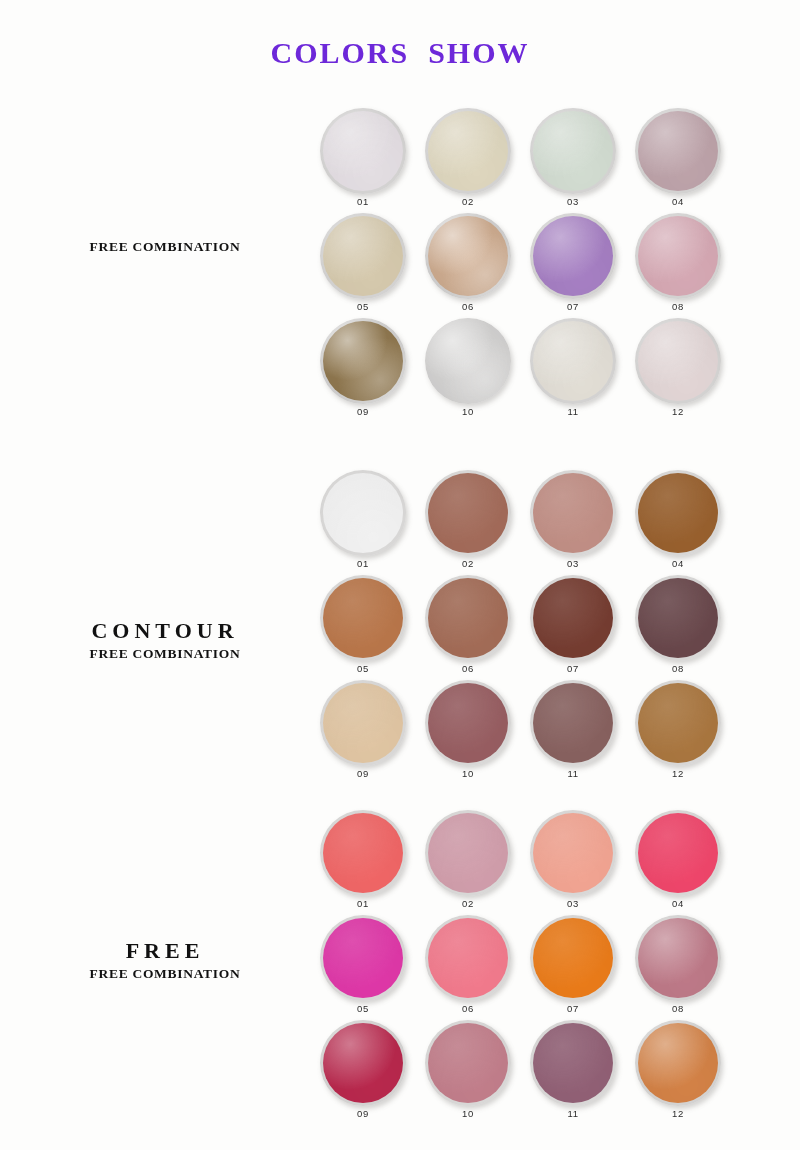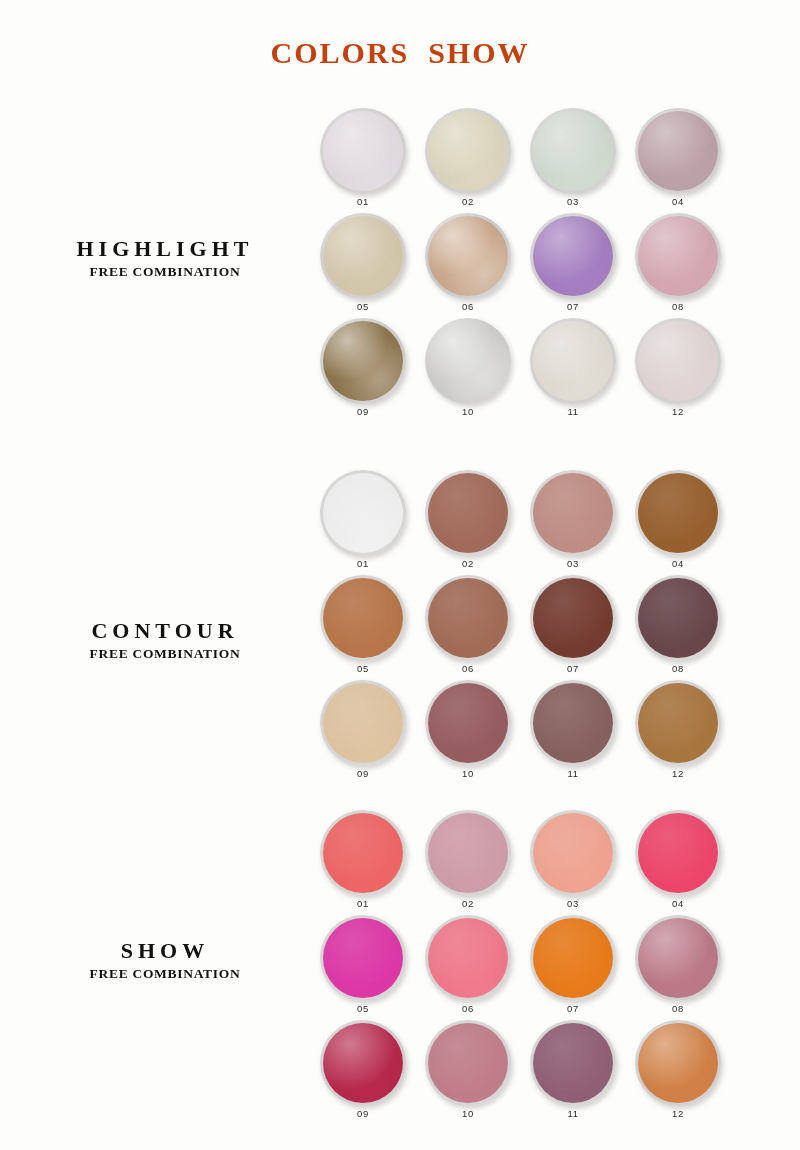--- a/index.html
+++ b/index.html
@@ -26,21 +26,21 @@
   .page-title {
     position: absolute;
     top: 36px;
     left: 0;
     width: 800px;
     text-align: center;
     font-family: "Liberation Serif", serif;
     font-size: 30px;
     font-weight: 700;
     letter-spacing: 2px;
-    color: #c2410c;
+    color: #6d28d9;
     white-space: pre;
   }
 
   
   .section {
     position: absolute;
     left: 0;
     width: 800px;
   }
 
@@ -128,21 +128,20 @@
 </head>
 <body style="background: rgb(253, 253, 252);">
 
 <div id="page">
 
   <div class="page-title">COLORS  SHOW</div>
 
   <div id="sections-host">
       <div class="section" style="top: 0px;">
         <div class="section-label" style="top: 236px;">
-          <span class="label-main">HIGHLIGHT</span>
           <span class="label-sub">FREE COMBINATION</span>
         </div>
         <div class="swatch-grid" style="top: 108px;">
           <div class="swatch-row">
             <div class="swatch-cell">
               <div class="pan">
                 <div class="pan-fill" style="background: rgb(242, 236, 241);"></div>
                 <div class="pan-sheen" style="background: radial-gradient(circle at 35% 28%, rgba(255, 255, 255, 0.38), rgba(255, 255, 255, 0) 55%), radial-gradient(circle at 60% 75%, rgba(0, 0, 0, 0.06), rgba(0, 0, 0, 0.1));"></div>
               </div>
               <div class="swatch-num">01</div>
@@ -324,21 +323,21 @@
                 <div class="pan-fill" style="background: rgb(176, 123, 66);"></div>
                 <div class="pan-sheen" style="background: radial-gradient(circle at 38% 30%, rgba(255, 255, 255, 0.12), rgba(255, 255, 255, 0) 60%), radial-gradient(circle at 62% 78%, rgba(0, 0, 0, 0.04), rgba(0, 0, 0, 0.07));"></div>
               </div>
               <div class="swatch-num">12</div>
             </div>
           </div>
         </div>
       </div>
       <div class="section" style="top: 0px;">
         <div class="section-label" style="top: 938px;">
-          <span class="label-main">SHOW</span>
+          <span class="label-main">FREE</span>
           <span class="label-sub">FREE COMBINATION</span>
         </div>
         <div class="swatch-grid" style="top: 810px;">
           <div class="swatch-row">
             <div class="swatch-cell">
               <div class="pan">
                 <div class="pan-fill" style="background: rgb(249, 106, 106);"></div>
                 <div class="pan-sheen" style="background: radial-gradient(circle at 38% 30%, rgba(255, 255, 255, 0.12), rgba(255, 255, 255, 0) 60%), radial-gradient(circle at 62% 78%, rgba(0, 0, 0, 0.04), rgba(0, 0, 0, 0.07));"></div>
               </div>
               <div class="swatch-num">01</div>

